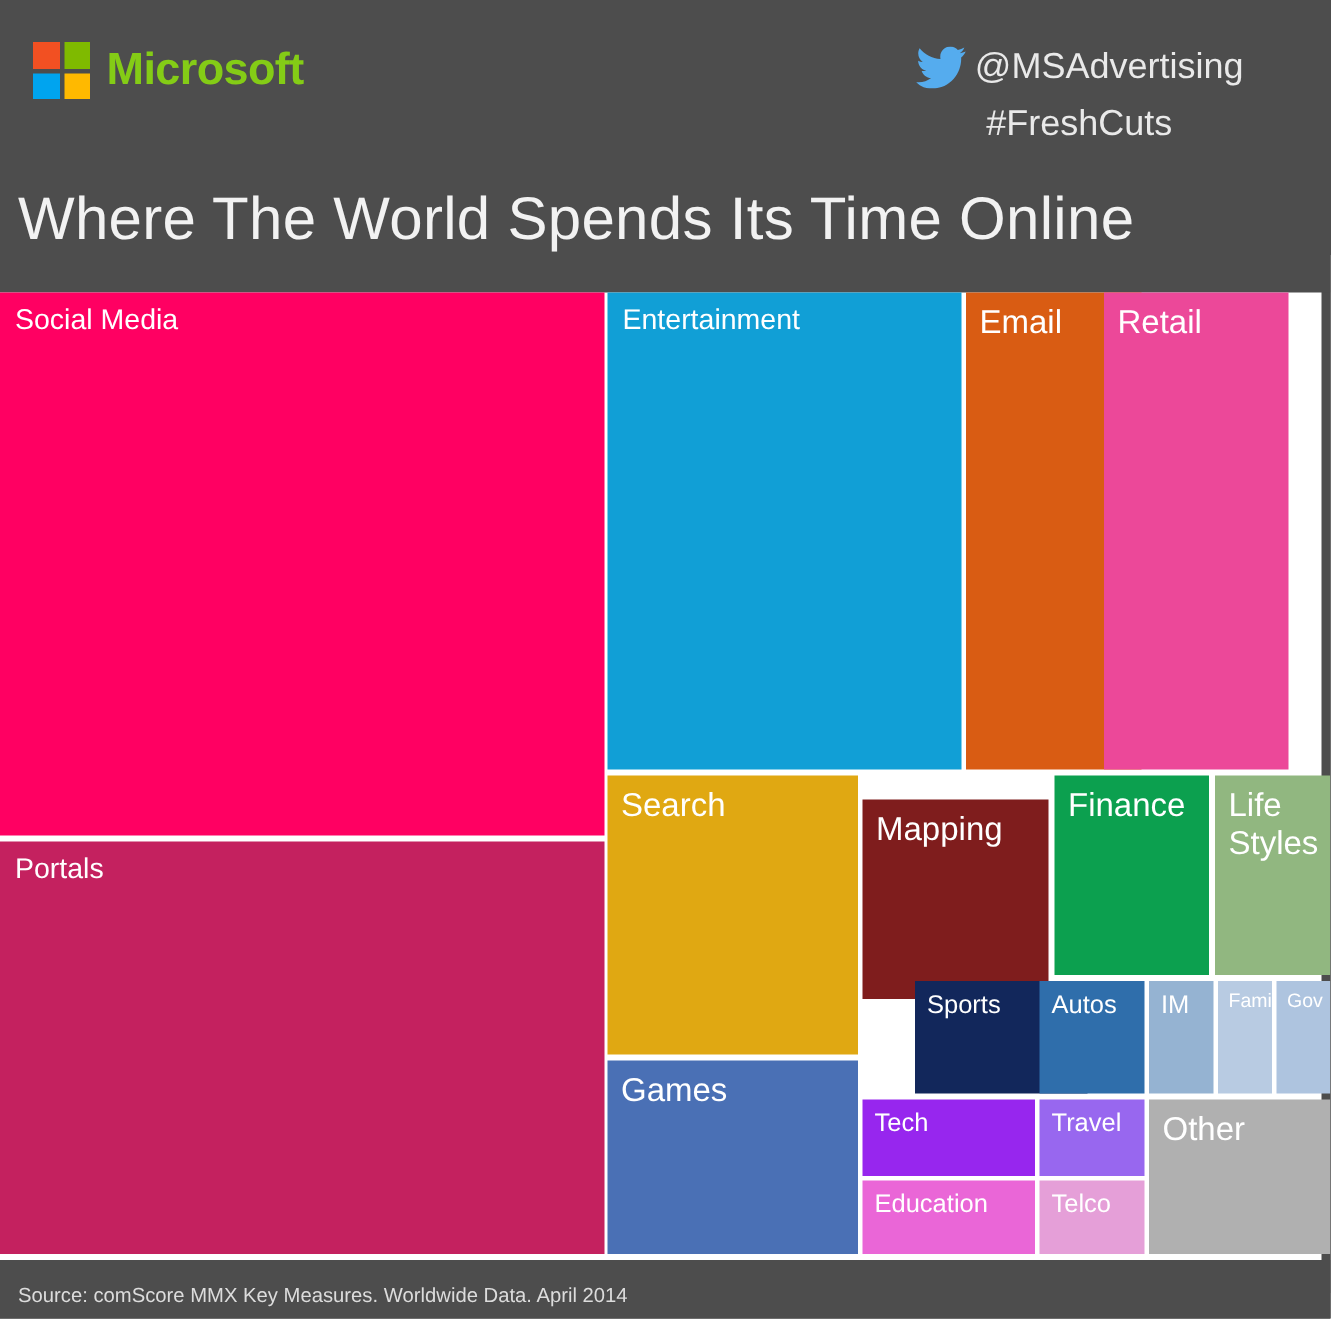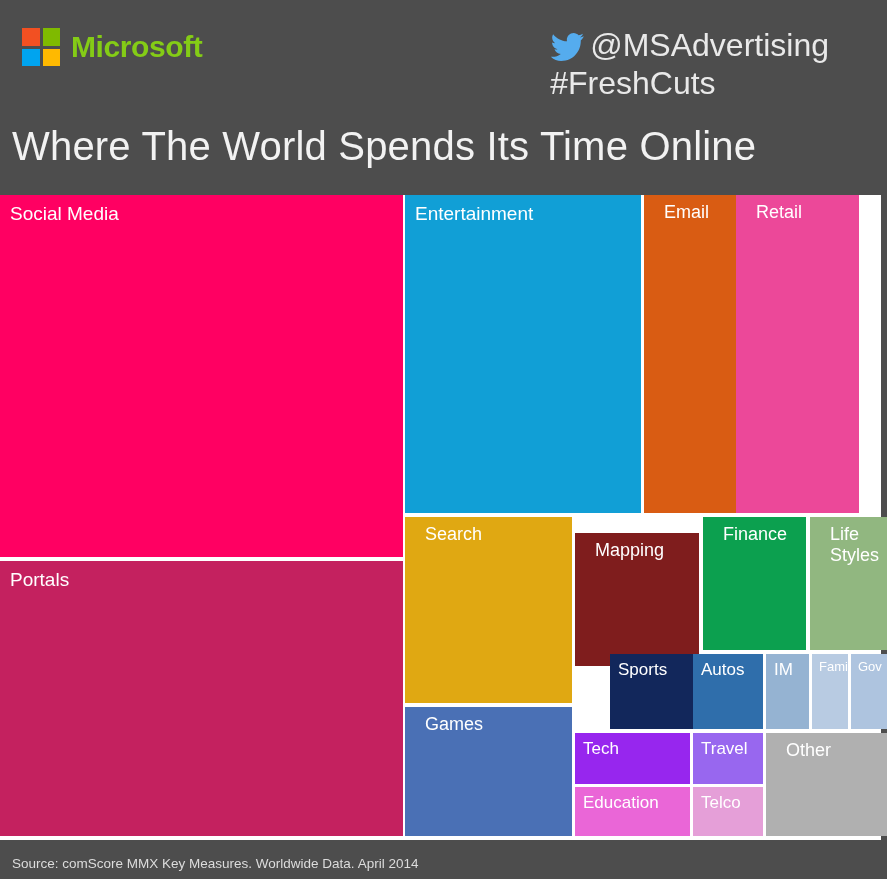--- a/index.html
+++ b/index.html
@@ -49,23 +49,23 @@
     font-size: 30px;
     font-weight: 600;
     letter-spacing: -0.4px;
     font-family: "Liberation Sans", sans-serif;
   }
 
   #social-group {
     position: absolute;
     right: 58px;
     top: 26px;
-    text-align: left;
+    text-align: center;
     color: #e9e9e9;
-    font-size: 32px;
+    font-size: 24px;
     line-height: 38px;
     font-weight: 300;
   }
   #handle-row {
     display: flex;
     align-items: center;
     justify-content: flex-end;
   }
   #twitter-icon {
     width: 34px;
@@ -101,21 +101,21 @@
     overflow: hidden;
   }
   .tile-label {
     display: block;
     color: #ffffff;
     font-weight: 300;
     line-height: 1.14;
     white-space: pre-line;
   }
   .lbl-lg  { font-size: 19px; padding: 8px 0 0 10px; }
-  .lbl-md  { font-size: 18px; padding: 7px 0 0 20px; }
+  .lbl-md  { font-size: 22px; padding: 7px 0 0 9px; }
   .lbl-sm  { font-size: 17px; padding: 6px 0 0 8px; }
   .lbl-xs  { font-size: 13px; padding: 6px 0 0 7px; }
 
   
   #footer {
     position: absolute;
     left: 0;
     top: 840px;
     width: 887px;
     height: 22px;

